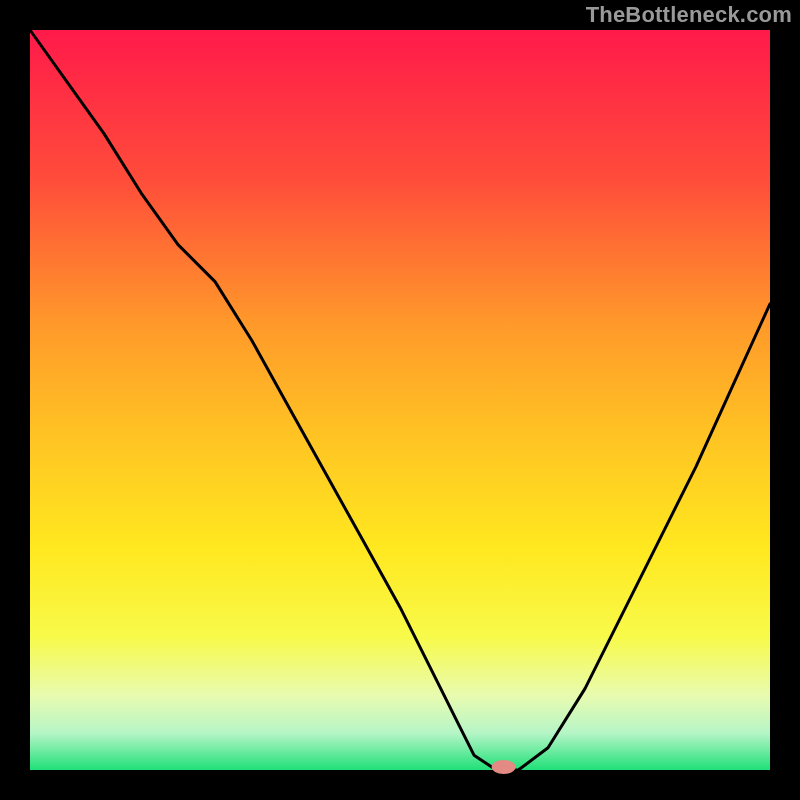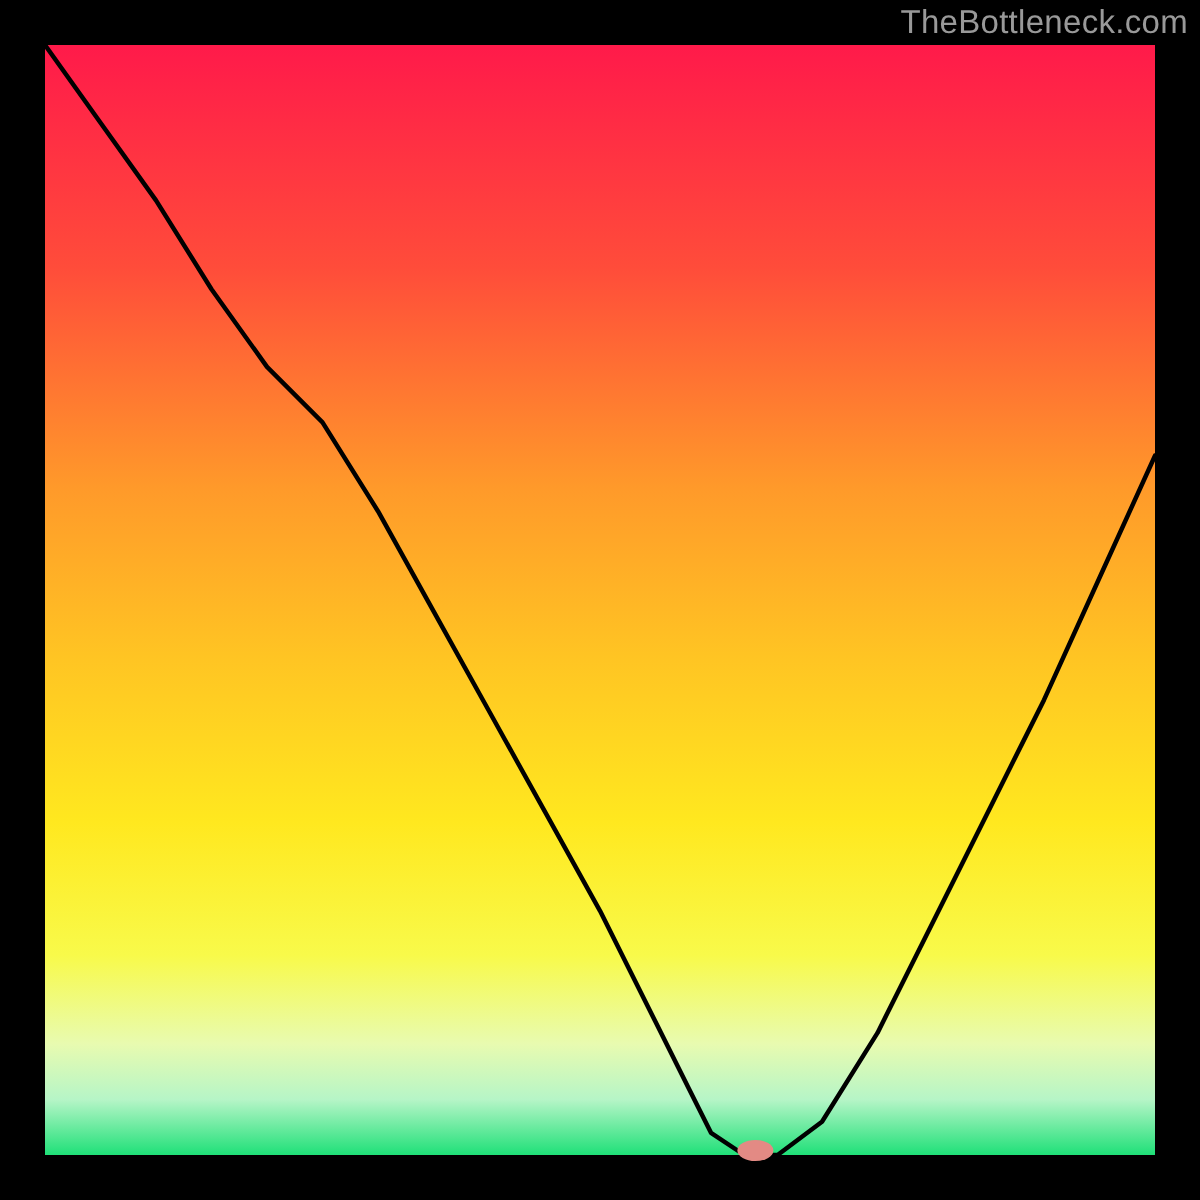--- a/index.html
+++ b/index.html
@@ -7,20 +7,21 @@
     padding: 0;
     width: 800px;
     height: 800px;
     background: #000;
     overflow: hidden;
   }
   .chart-container {
     position: relative;
     width: 800px;
     height: 584px;
+    font-weight: bold;
   }
   svg {
     display: block;
   }
   .watermark {
     position: absolute;
     top: 2px;
     right: 8px;
     color: #999;
     font-family: Arial, Helvetica, sans-serif;

